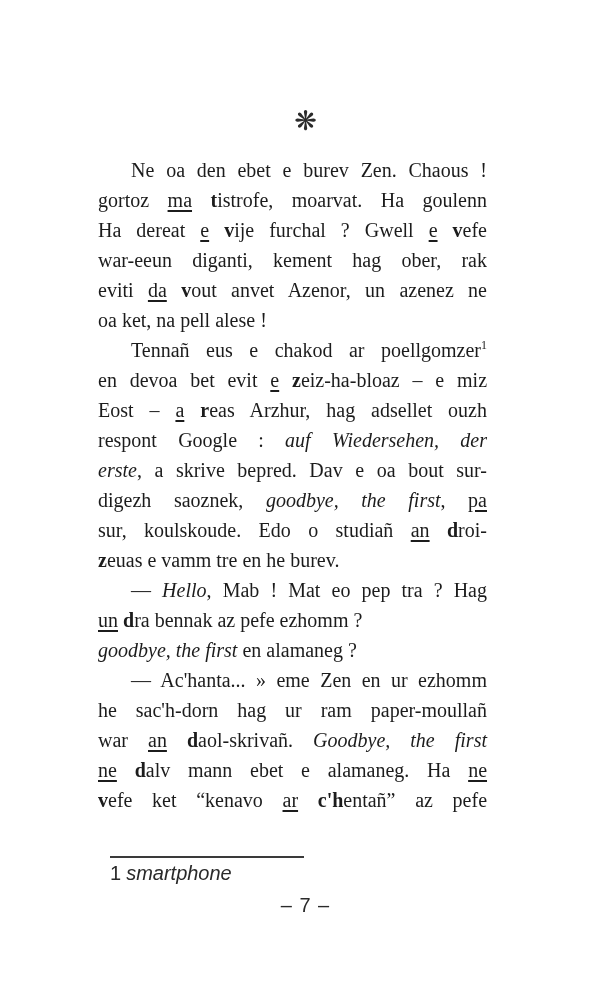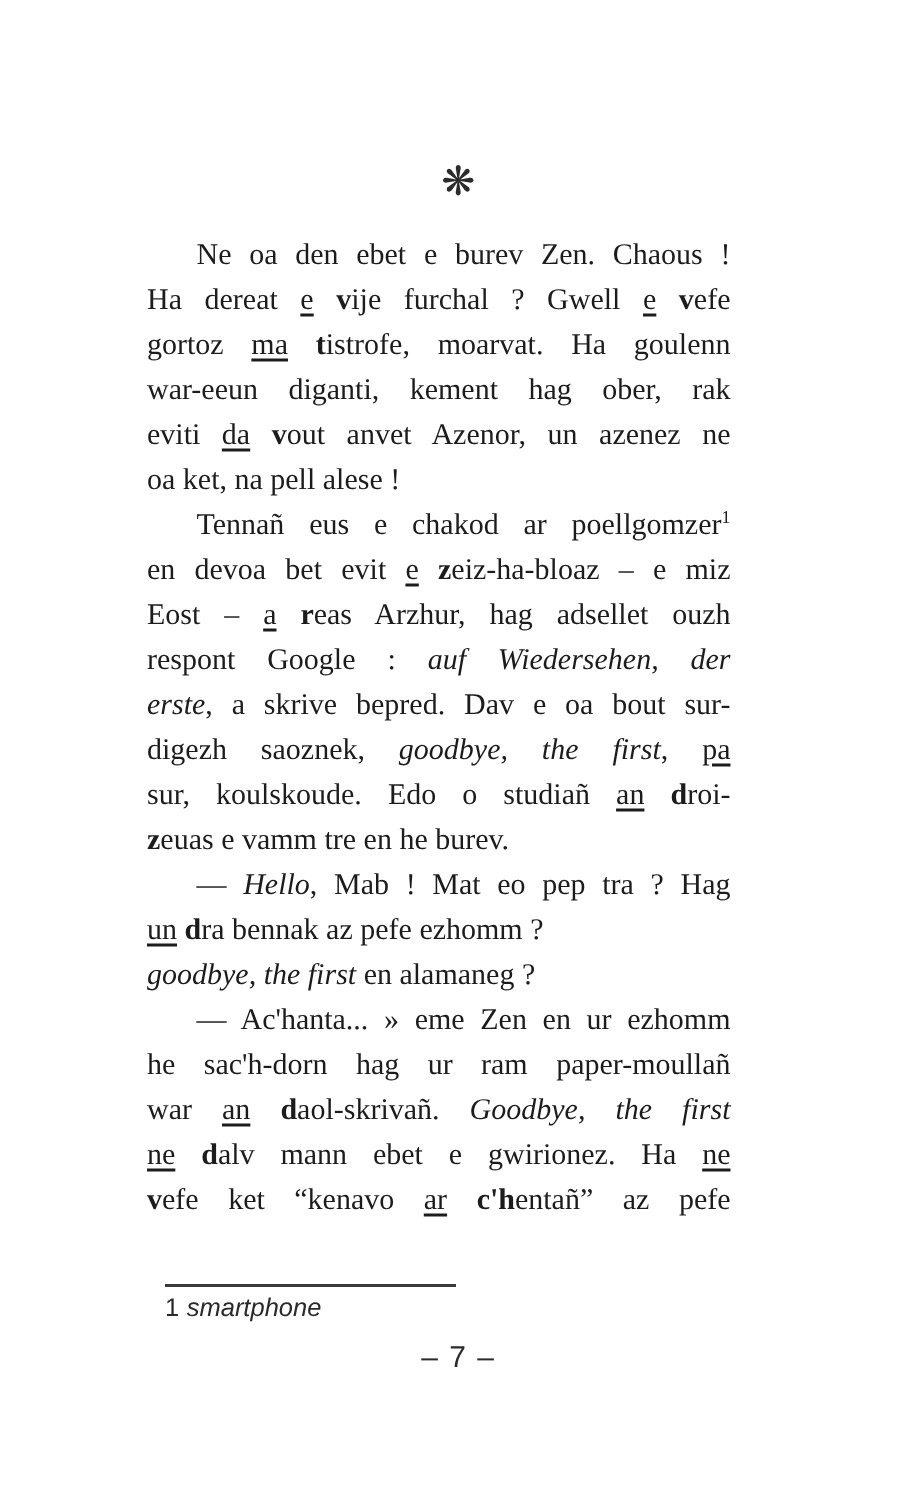--- a/index.html
+++ b/index.html
@@ -28,61 +28,61 @@
   .i { font-style: italic; }
   .u { text-decoration: underline; text-decoration-thickness: 1.5px; text-underline-offset: 3px; }
   .sup { font-size: 0.6em; vertical-align: super; line-height: 0; }
   .footnote-rule {
     position: absolute; top: 856px; left: 110px; width: 194px;
     border-top: 2px solid #3a3a3a; height: 0;
   }
   .footnote {
     position: absolute; top: 862px; left: 110px;
     font-family: "Liberation Sans", sans-serif;
-    font-size: 17px; color: #2a2a2a;
+    font-size: 20px; color: #2a2a2a;
   }
   .footnote .fn-number { margin-right: 5px; }
   .footnote .fn-text { font-style: italic; }
   .page-number {
     position: absolute; top: 894px; left: 0; width: 611px;
     text-align: center;
     font-family: "Liberation Sans", sans-serif;
     font-size: 20px; color: #2a2a2a;
     letter-spacing: 1px;
   }
 </style>
 </head>
 <body style="color: rgb(28, 28, 28); background: rgb(255, 255, 255);">
 
 <div class="book-page">
 
   <div class="ornament">❋</div>
 
   <div class="text-block" id="text-block">
       <div class="line just ind"><span>Ne oa den ebet e burev Zen. Chaous !</span></div>
+      <div class="line just"><span>gortoz </span><span class="u">ma</span><span> </span><span class="b">t</span><span>istrofe, moarvat. Ha goulenn</span></div>
       <div class="line just"><span>Ha dereat </span><span class="u">e</span><span> </span><span class="b">v</span><span>ije furchal ? Gwell </span><span class="u">e</span><span> </span><span class="b">v</span><span>efe</span></div>
-      <div class="line just"><span>gortoz </span><span class="u">ma</span><span> </span><span class="b">t</span><span>istrofe, moarvat. Ha goulenn</span></div>
       <div class="line just"><span>war-eeun diganti, kement hag ober, rak</span></div>
       <div class="line just"><span>eviti </span><span class="u">da</span><span> </span><span class="b">v</span><span>out anvet Azenor, un azenez ne</span></div>
       <div class="line"><span>oa ket, na pell alese !</span></div>
       <div class="line just ind"><span>Tennañ eus e chakod ar poellgomzer</span><span class="sup">1</span></div>
       <div class="line just"><span>en devoa bet evit </span><span class="u">e</span><span> </span><span class="b">z</span><span>eiz-ha-bloaz – e miz</span></div>
       <div class="line just"><span>Eost – </span><span class="u">a</span><span> </span><span class="b">r</span><span>eas Arzhur, hag adsellet ouzh</span></div>
       <div class="line just"><span>respont Google : </span><span class="i">auf Wiedersehen, der</span></div>
       <div class="line just"><span class="i">erste</span><span>, a skrive bepred. Dav e oa bout sur-</span></div>
       <div class="line just"><span>digezh saoznek, </span><span class="i">goodbye, the first</span><span>, </span><span class="u">pa</span></div>
       <div class="line just"><span>sur, koulskoude. Edo o studiañ </span><span class="u">an</span><span> </span><span class="b">d</span><span>roi-</span></div>
       <div class="line"><span class="b">z</span><span>euas e vamm tre en he burev.</span></div>
       <div class="line just ind"><span>— </span><span class="i">Hello</span><span>, Mab ! Mat eo pep tra ? Hag</span></div>
       <div class="line"><span class="u">un</span><span> </span><span class="b">d</span><span>ra bennak az pefe ezhomm ?</span></div>
       <div class="line"><span class="i">goodbye, the first</span><span> en alamaneg ?</span></div>
       <div class="line just ind"><span>— Ac'hanta... » eme Zen en ur ezhomm</span></div>
       <div class="line just"><span>he sac'h-dorn hag ur ram paper-moullañ</span></div>
       <div class="line just"><span>war </span><span class="u">an</span><span> </span><span class="b">d</span><span>aol-skrivañ. </span><span class="i">Goodbye, the first</span></div>
-      <div class="line just"><span class="u">ne</span><span> </span><span class="b">d</span><span>alv mann ebet e gwirionez. Ha </span><span class="u">ne</span></div>
+      <div class="line just"><span class="u">ne</span><span> </span><span class="b">d</span><span>alv mann ebet e alamaneg. Ha </span><span class="u">ne</span></div>
       <div class="line just"><span class="b">v</span><span>efe ket “kenavo </span><span class="u">ar</span><span> </span><span class="b">c'h</span><span>entañ” az pefe</span></div>
     </div>
 
   <div class="footnote-rule"></div>
 
   <div class="footnote">
     <span class="fn-number">1</span><span class="fn-text">smartphone</span>
   </div>
 
   <div class="page-number">– 7 –</div>

